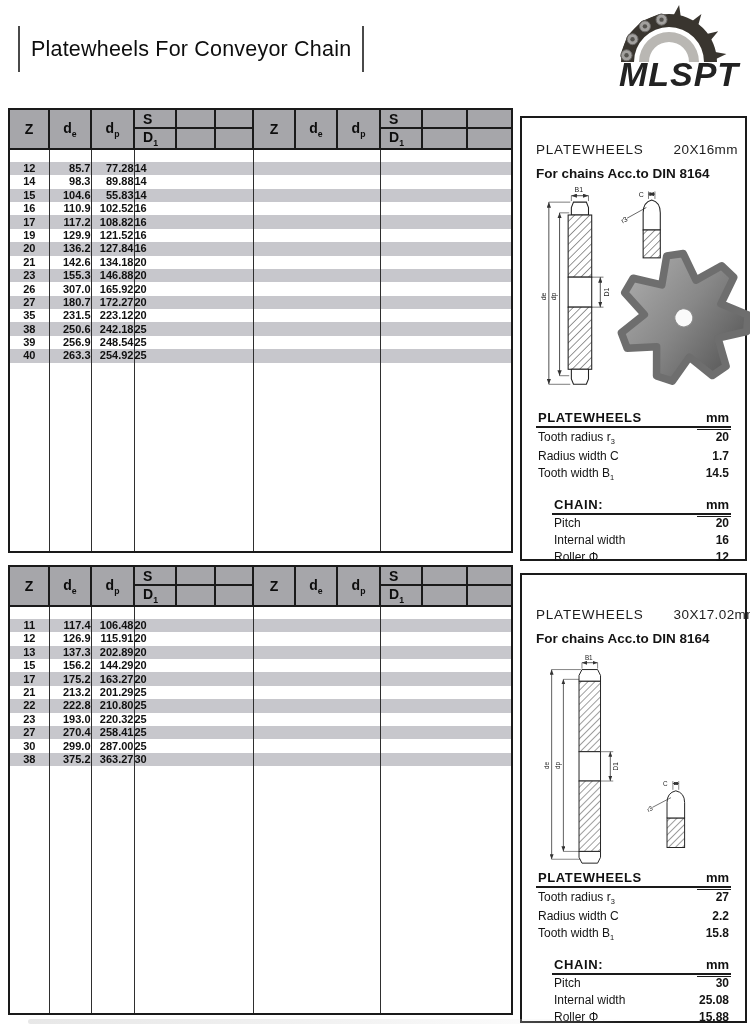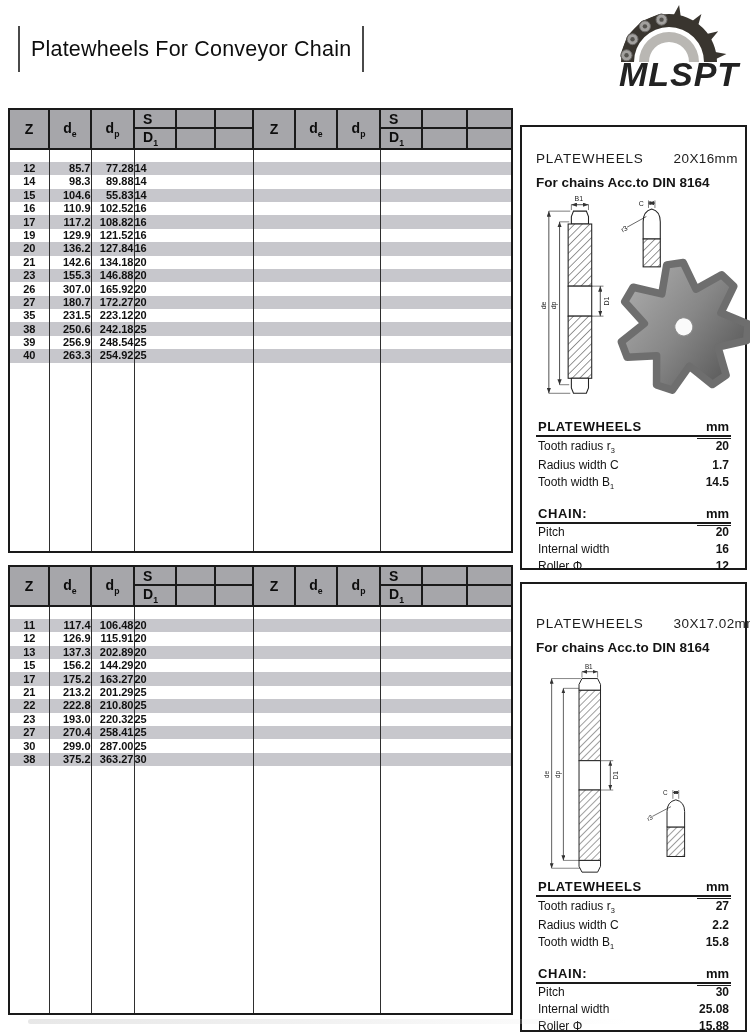--- a/index.html
+++ b/index.html
@@ -36,38 +36,38 @@
   }
   td.blast{border-right:none;}
   td.bz{text-align:center;}
   td.bde,td.bdp{text-align:right;padding-right:7px;margin-top:40px;}
   td.bd1{text-align:left;padding-left:9px;}
   tr.gap{height:13px;}
   tr.stripe td{background:#c7c7cc;}
   tr.filler td{background:#fff;}
   
   .panel{
-    position:absolute;left:520px;top:17px;width:227px;box-sizing:border-box;
+    position:absolute;left:520px;top:8px;width:227px;box-sizing:border-box;
     border:2px solid #1a1a1a;background:#fff;display:flex;flex-direction:column;
     padding:6px 14px 8px 14px;
   }
   .section-0 .panel{height:445px;}
   .section-1 .panel{height:450px;}
   .p-heading{display:flex;align-items:baseline;font-size:13.5px;color:#1c1c1c;letter-spacing:0.8px;}
   .panel-1 .p-heading{margin-top:18px;}
   .panel-2 .p-heading{margin-top:26px;}
   .p-size{margin-left:30px;letter-spacing:0.4px;}
   .p-note{font-weight:bold;font-size:13.5px;margin-top:9px;color:#141414;}
   .p-drawing{margin-top:4px;flex:0 0 auto;text-align:center;}
   .panel-1 .p-drawing{height:225px;}
   .panel-2 .p-drawing{height:220px;}
   .p-drawing svg{height:100%;}
   
   .p-spec{margin-top:auto;margin-bottom:4px;}
-  .spec-block + .spec-block{margin-top:13px;}
+  .spec-block + .spec-block{margin-top:13px;margin-left:16px;}
   .spec-head{
     position:relative;display:flex;justify-content:space-between;align-items:flex-end;
     border-bottom:2px solid #1a1a1a;padding:0 2px 1px 2px;font-weight:bold;font-size:13px;color:#101010;
   }
   .spec-head .t{letter-spacing:0.6px;}
   .spec-head::after{content:'';position:absolute;right:0;bottom:-4px;width:34px;border-bottom:1.5px solid #1a1a1a;}
   .spec-row{display:flex;justify-content:space-between;font-size:12px;padding:1.5px 2px;color:#141414;}
   .spec-label sub{font-size:62%;}
   .spec-value{font-weight:bold;}
   

